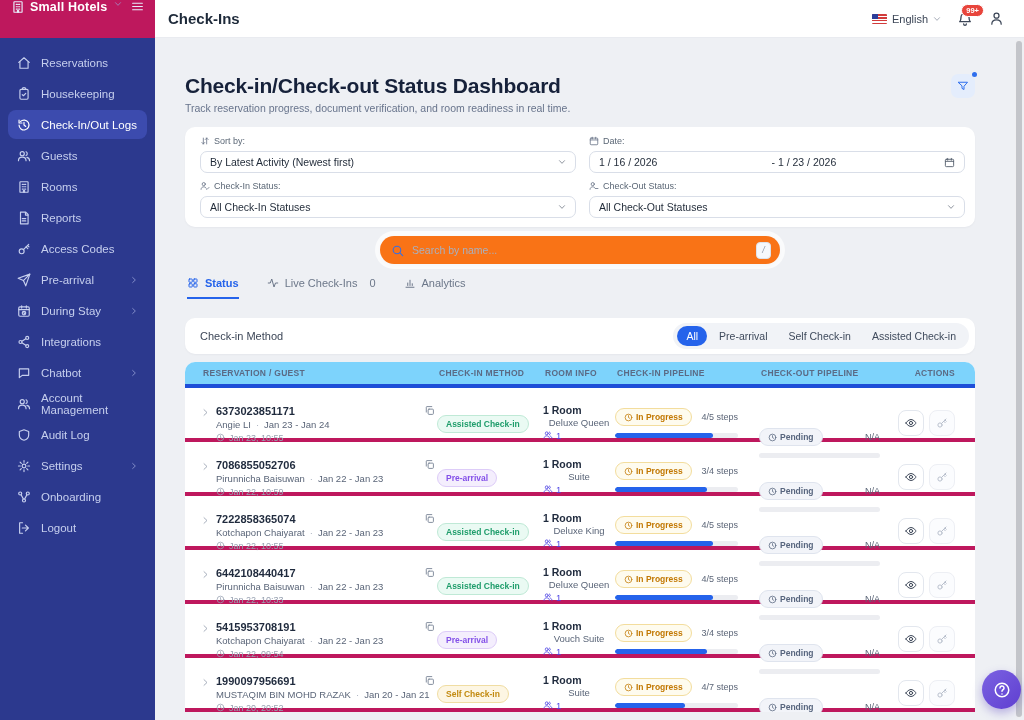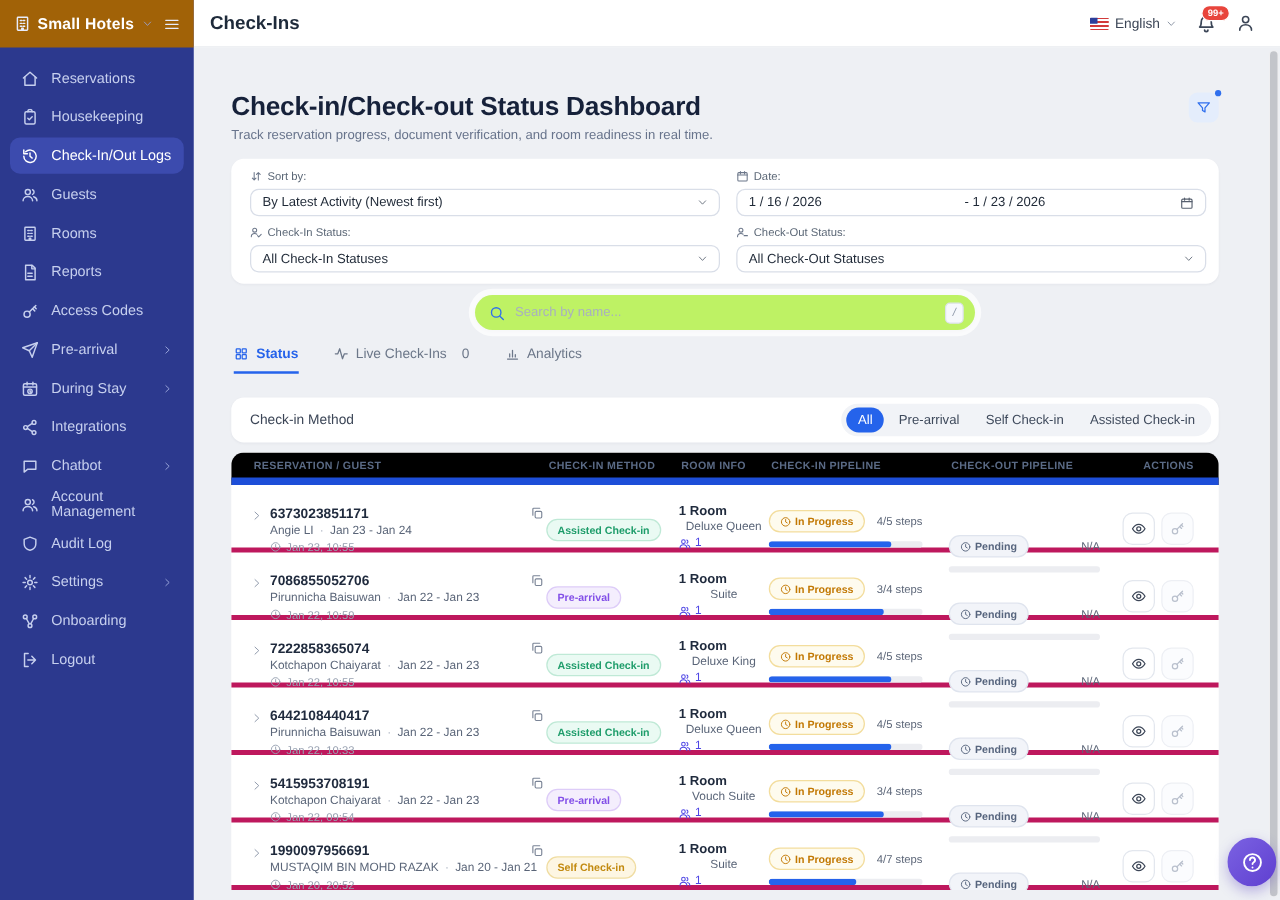--- a/index.html
+++ b/index.html
@@ -3,21 +3,21 @@
 <meta charset="utf-8">
 <style>
   * { margin:0; padding:0; box-sizing:border-box; }
   html,body { width:1024px; height:720px; overflow:hidden; }
   body { font-family:"Liberation Sans",sans-serif; background:#eef0f4; display:flex; color:#1f2937; }
   .icon { display:inline-flex; }
   .icon svg { width:100%; height:100%; display:block; }
 
   
   .sidebar { width:155px; flex-shrink:0; background:#2c398e; color:#ccd4f0; display:flex; flex-direction:column; }
-  .side-head { height:38px; flex-shrink:0; display:flex; align-items:center; gap:5px; padding:16px 11px; background:#a16207; }
+  .side-head { height:38px; flex-shrink:0; display:flex; gap:5px; padding:0 11px; background:#be185d; }
   .side-head .logo { width:14px; height:14px; color:#e8ecfb; }
   .brand { font-size:12.5px; font-weight:700; color:#fff; letter-spacing:.2px; }
   .side-head .bchev { width:8px; height:8px; color:#9aa6dd; margin-left:2px; }
   .side-head .burger { width:13px; height:13px; color:#e8ecfb; margin-left:auto; }
   .side-nav { padding-top:10px; }
   .side-item { height:29px; margin:0 8px 2px; padding:0 9px; display:flex; align-items:center; gap:10px; border-radius:8px; font-size:11.5px; cursor:pointer; color:#c6cfee; }
   .side-item .icon { width:14px; height:14px; flex-shrink:0; }
   .side-item .chev { width:8px; height:8px; margin-left:auto; color:#aab4e4; }
   .side-item.active { background:#3c4bae; color:#fff; }
 
@@ -47,21 +47,21 @@
   
   .filter-card { margin-top:13px; background:#fff; border-radius:10px; padding:9px 10px 9px 15px; display:grid; grid-template-columns:1fr 1fr; column-gap:13px; row-gap:8px; box-shadow:0 1px 2px rgba(16,24,40,.04); }
   .f-label { display:flex; align-items:center; gap:4px; font-size:9px; color:#5b6776; margin-bottom:5px; }
   .f-label .icon { width:10px; height:10px; color:#6b7689; }
   .f-control { height:22px; border:1px solid #d9dee8; border-radius:7px; display:flex; align-items:center; padding:0 9px; font-size:10.5px; color:#1f2937; cursor:pointer; background:#fff;justify-content:center; }
   .f-control .chev { width:8px; height:8px; color:#57606f; margin-left:auto; }
   .f-control .cal { width:11px; height:11px; color:#57606f; margin-left:auto; }
   .date-part { flex:1; }
 
   
-  .search-wrap { width:400px; height:28px; margin:9px auto 0; background:#bef264; border-radius:14px; display:flex; align-items:center; gap:8px; padding:0 9px 0 11px; box-shadow:0 0 0 5px rgba(255,255,255,.7), 0 1px 3px rgba(16,24,40,.07); }
+  .search-wrap { width:400px; height:28px; margin:9px auto 0; background:#f97316; border-radius:14px; display:flex; align-items:center; gap:8px; padding:0 9px 0 11px; box-shadow:0 0 0 5px rgba(255,255,255,.7), 0 1px 3px rgba(16,24,40,.07); }
   .search-wrap .sic { width:13px; height:13px; color:#2f6fed; }
   .search-input { flex:1; border:none; outline:none; font-size:10.5px; color:#1f2937; font-family:"Liberation Sans",sans-serif; background:transparent; }
   .search-input::placeholder { color:#a8b0bf; }
   .kbd { width:15px; height:17px; border:1px solid #dde2ec; border-radius:4px; background:#f6f8fc; color:#8d97a8; font-size:9px; display:flex; align-items:center; justify-content:center; font-style:italic; }
 
   
   .tabs { margin-top:13px; display:flex; gap:28px; padding:0 2px; }
   .tab { display:flex; align-items:center; gap:6px; font-size:11px; color:#6c7789; padding-bottom:8px; border-bottom:2px solid transparent; cursor:pointer; }
   .tab .icon { width:12px; height:12px; }
   .tab.active { color:#2563eb; border-bottom-color:#2563eb; font-weight:600; }
@@ -70,21 +70,21 @@
   
   .method-card { margin-top:19px; background:#fff; border-radius:10px; height:36px; display:flex; align-items:center; padding:0 6px 0 15px; box-shadow:0 1px 2px rgba(16,24,40,.04); }
   .method-label { font-size:11px; color:#3c4657; }
   .seg { margin-left:auto; background:#f1f3f7; border-radius:14px; padding:3px 4px; display:flex; align-items:center; gap:3px; }
   .seg-opt { font-size:10.5px; color:#3f4a5c; font-weight:400; padding:4px 9px; border-radius:11px; cursor:pointer; white-space:nowrap; }
   .seg-opt.active { background:#2563eb; color:#fff; }
 
   
   .table-card { margin-top:8px; background:#fff; border-radius:10px 10px 0 0; overflow:hidden; }
   .thead, .trow { display:grid; grid-template-columns:236px 106px 72px 144px 139px 57px; padding:0 20px 0 16px; align-items:center; }
-  .thead { height:26px; background:#000000; border-bottom:6px solid #1d4ed8; }
+  .thead { height:26px; background:#7dd3fc; border-bottom:4px solid #1d4ed8; }
   .th { font-size:8.5px; font-weight:700; color:#5a6a85; letter-spacing:.3px; padding-left:2px; }
   .th:last-child { text-align:right; }
   .trow { height:54px; border-bottom:4px solid #be185d; }
   .c1 { display:flex; gap:6px; align-items:flex-start; padding-top:1px; }
   .chevr { width:9px; height:9px; color:#8a94a6; margin-top:3px; cursor:pointer; flex-shrink:0; }
   .gstack { flex:1; min-width:0; }
   .grow1 { display:flex; align-items:center; }
   .rid { font-size:11px; font-weight:700; color:#1f2a3d; }
   .copy { width:11px; height:11px; color:#7a8496; margin-left:auto; margin-right:2px; cursor:pointer; }
   .grow2 { display:flex; align-items:center; gap:5px; font-size:9.5px; color:#5a6578; margin-top:2px; }

